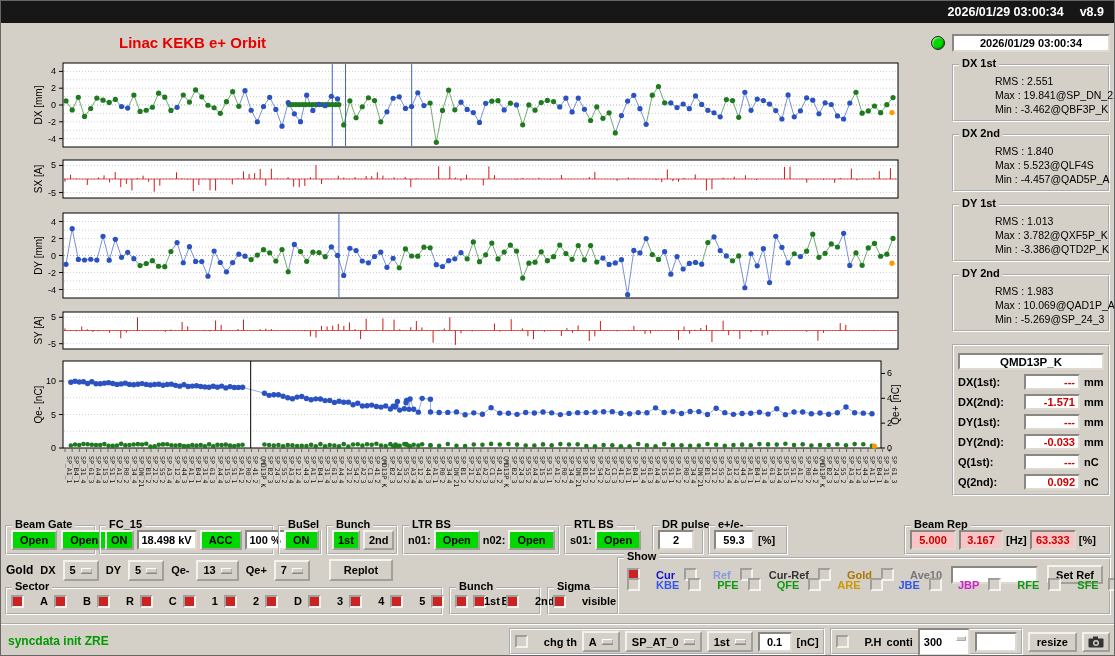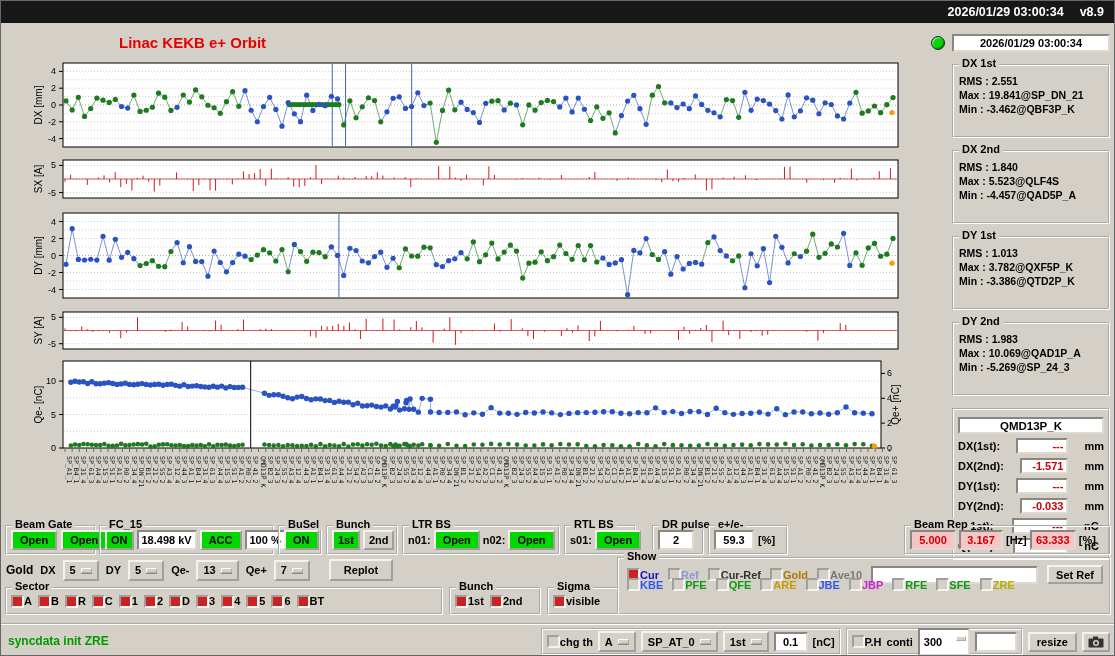--- a/index.html
+++ b/index.html
@@ -7,41 +7,41 @@
 #app{position:relative;width:1115px;height:656px;background:#d4d0c8;overflow:hidden;font-size:11px;color:#000;border:1px solid #666;}
 .titlebar{position:absolute;left:0;top:0;width:100%;height:22px;background:#171717;color:#fff;display:flex;justify-content:flex-end;align-items:center;gap:16px;padding-right:10px;font-weight:bold;font-size:12.5px;}
 .page-title{position:absolute;left:118px;top:33px;font-size:15px;font-weight:bold;color:#e60000;}
 #plot-area{position:absolute;left:0;top:28px;width:905px;height:492px;}
 .led{position:absolute;left:930px;top:35px;width:14px;height:14px;border-radius:50%;background:#00d800;border:1px solid #222;box-shadow:inset -1px -1px 1px rgba(0,0,0,.35),inset 1px 1px 1px rgba(255,255,255,.6);}
 .right-panel{position:absolute;left:951px;top:33px;width:158px;}
 .field{background:#fff;border:2px inset #dedad2;display:inline-flex;align-items:center;justify-content:center;font-weight:bold;color:#000;height:20px;padding:0 3px;white-space:nowrap;}
 .field.pink{background:#f6c6c6;color:#cc0000;}
 .field.red{color:#cc0000;}
 .time-field{width:100%;height:18px;font-size:11px;margin-bottom:2px;display:flex;}
-.statbox{position:relative;border:2px groove #fff;margin-top:12px;padding:8px 4px 20px 5px;}
-.statline{font-size:10.5px;font-weight:bold;line-height:14px;white-space:nowrap;}
+.statbox{position:relative;border:2px groove #fff;margin-top:12px;padding:8px 4px 4px 5px;}
+.statline{font-size:10.5px;font-weight:normal;line-height:14px;white-space:nowrap;margin-left:36px;}
 .grouplabel{position:absolute;top:-9px;left:5px;background:#d4d0c8;padding:0 3px;font-weight:bold;font-size:11px;line-height:12px;white-space:nowrap;}
 .groupbox{position:absolute;border:2px groove #fff;}
 .grow{display:flex;align-items:center;gap:4px;height:100%;padding:0 4px;}
 .btn{background:#d4d0c8;border:2px outset #f4f2ee;display:inline-flex;align-items:center;justify-content:center;font-weight:bold;font-size:11px;height:20px;padding:0 7px;cursor:pointer;white-space:nowrap;}
 .btn.green{background:#00d800;}
 .glabel{font-weight:bold;font-size:11px;white-space:nowrap;text-align:center;}
 .monitor{position:relative;border:2px groove #fff;margin-top:12px;padding:7px 4px 4px;}
 .mname{width:100%;height:17px;display:flex;font-size:11.5px;}
-.mrow{display:flex;align-items:center;margin-top:4px;gap:16px;}
+.mrow{display:flex;align-items:center;margin-top:4px;gap:4px;}
 .mlabel{flex:1;font-weight:bold;font-size:11px;}
 .mval{width:56px;height:16px;justify-content:flex-end;font-size:11px;}
 .munit{width:20px;font-weight:bold;font-size:11px;}
 .range-row{position:absolute;left:5px;top:557px;height:24px;display:flex;align-items:center;gap:7px;}
 .rlabel{font-weight:bold;font-size:12px;}
 .dd{background:#d4d0c8;border:2px outset #f4f2ee;display:inline-flex;align-items:center;gap:5px;height:21px;padding:0 5px;font-weight:bold;font-size:11px;cursor:pointer;}
 .dd .ind{width:11px;height:5px;background:#d4d0c8;border:1px outset #fff;box-shadow:0 1px 0 #888;}
 .combo{position:relative;background:#fff;border:2px inset #dedad2;display:inline-flex;align-items:center;height:28px;padding:0 16px 0 4px;font-weight:bold;}
 .combo .ind{position:absolute;right:2px;top:6px;width:10px;height:5px;background:#d4d0c8;border:1px outset #fff;}
-.chkitem{display:inline-flex;align-items:center;gap:0;cursor:pointer;}
+.chkitem{display:inline-flex;align-items:center;gap:16px;cursor:pointer;}
 .chk{width:13px;height:13px;background:#d4d0c8;border:2px inset #f4f2ee;flex:none;}
 .chk.on{background:#cc2222;}
 .chklbl{font-weight:bold;font-size:11px;white-space:nowrap;}
 .showrow{position:absolute;left:8px;right:6px;display:flex;align-items:center;gap:9px;}
 .items{display:flex;align-items:center;gap:9px;}
 .tinput{flex:1;min-width:60px;height:18px;background:#fff;border:2px inset #dedad2;font-family:inherit;font-size:11px;padding:0 3px;}
 .statusbar{position:absolute;left:0;top:622px;width:100%;height:34px;border-top:2px groove #fff;}
 .sync{position:absolute;left:7px;top:9px;color:#009900;font-weight:bold;font-size:12px;}
 .sbright{position:absolute;right:4px;top:3px;display:flex;align-items:center;gap:5px;}
 .sb-panel{border:2px groove #fff;display:flex;align-items:center;gap:5px;padding:2px 4px;height:27px;}

